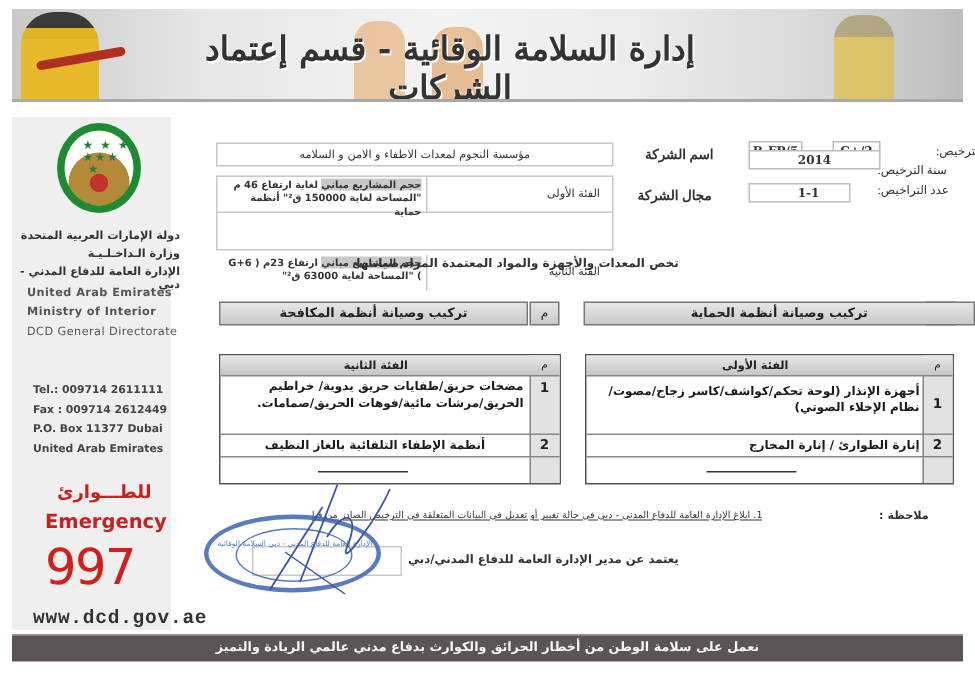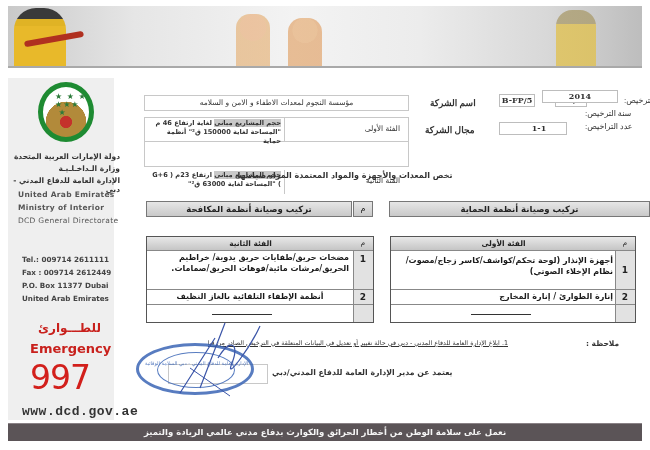--- a/index.html
+++ b/index.html
@@ -78,20 +78,21 @@
   </style>
 </head>
 <body>
 
 <div class="banner">
   <div class="fig fig-left"></div>
   <div class="fig fig-left-hose"></div>
   <div class="fig fig-mid1"></div>
   <div class="fig fig-mid2"></div>
   <div class="fig fig-right"></div>
+  <div class="banner-title">إدارة السلامة الوقائية - قسم إعتماد الشركات</div>
 </div>
 
 <div class="sidebar"></div>
 <div class="emblem">
   <div class="stars">★ ★ ★<br>★★★<br>&nbsp;★</div>
 </div>
 <div class="org-ar" style="top:152px;">دولة الإمارات العربية المتحدة</div>
 <div class="org-ar" style="top:164px;">وزارة الـداخـلـيـة</div>
 <div class="org-ar" style="top:176px;">الإدارة العامة للدفاع المدني - دبي</div>
 <div class="org-en" style="top:190px;">United Arab Emirates</div>
@@ -105,21 +106,21 @@
 
 <div class="emg-ar">للطـــوارئ</div>
 <div class="emg-en">Emergency</div>
 <div class="emg-num">997</div>
 <div class="web">www.dcd.gov.ae</div>
 
 <div class="lbl" style="left:585px;top:96px;margin-left:39px;">رقم الترخيص:</div>
 <div class="box" style="left:499px;top:94px;width:36px;height:13px;">B-FP/5</div>
 <div class="box" style="left:555px;top:94px;width:32px;height:13px;">C+/2</div>
 <div class="lbl" style="left:585px;top:109px;">سنة الترخيص:</div>
-<div class="box" style="left:499px;top:90px;width:76px;height:13px;margin-left:43px;">2014</div>
+<div class="box" style="left:499px;top:100px;width:88px;height:13px;">2014</div>
 <div class="lbl" style="left:585px;top:122px;">عدد التراخيص:</div>
 <div class="box" style="left:499px;top:122px;width:68px;height:13px;padding-left:12px;">1-1</div>
 
 <div class="lbl lbl-b" style="left:430px;top:98px;">اسم الشركة</div>
 <div class="company-name">مؤسسة النجوم لمعدات الاطفاء و الامن و السلامه</div>
 <div class="lbl lbl-b" style="left:425px;top:125px;">مجال الشركة</div>
 
 <div class="field-box">
   <div class="field-row" style="top:0;border-bottom:1px solid #c8c8c8;">
     <div class="field-desc">

